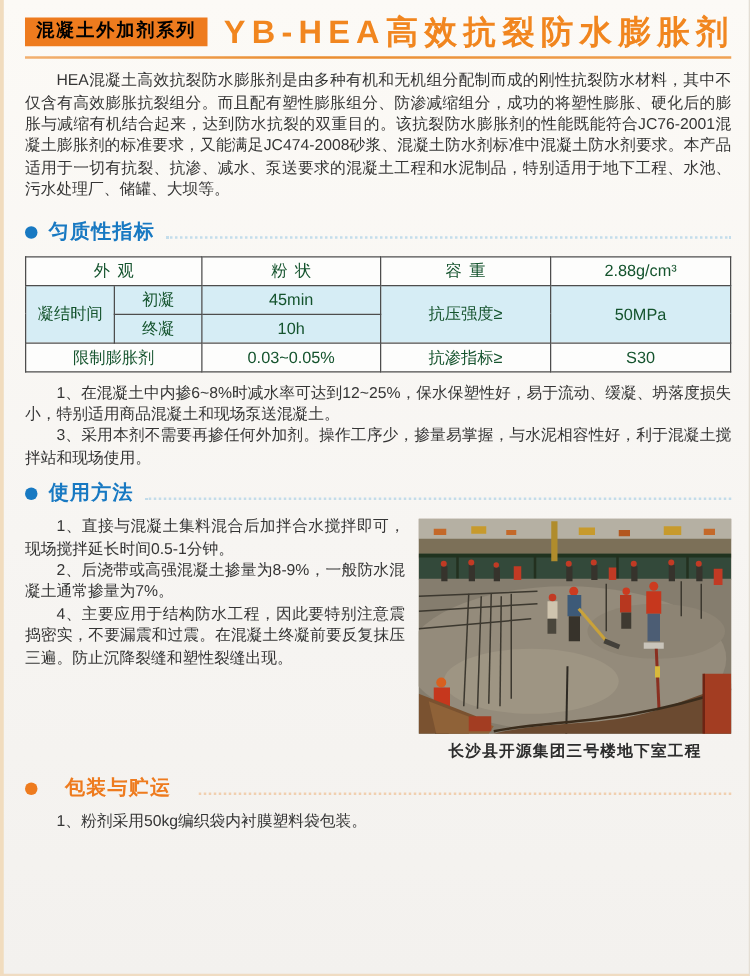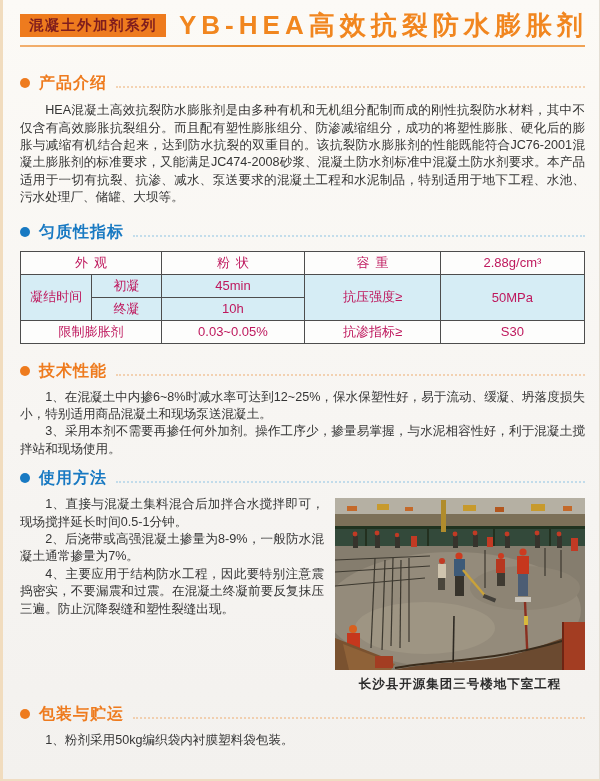--- a/index.html
+++ b/index.html
@@ -10,21 +10,21 @@
   }
   .page{
     box-sizing:border-box;width:600px;height:781px;
     background:linear-gradient(180deg,#fcfaf6 0%,#f7f5f2 55%,#f3f1ee 100%);
     border-left:3px solid #f1dcbe;border-right:1px solid #e4ded4;border-bottom:2px solid #f0dcc2;
     padding:10px 14px 0 17px;position:relative;
   }
   
   .header-row{display:flex;align-items:center;}
   .series-box{
-    background:#ee7b1e;color:#7f1d1d;font-weight:bold;font-size:14.5px;
+    background:#ee7b1e;color:#000000;font-weight:bold;font-size:14.5px;
     letter-spacing:1.5px;padding:4px 9px 5px;line-height:1;flex:0 0 auto;
   }
   .doc-title{
     color:#f1861f;font-size:26px;font-weight:bold;letter-spacing:5px;
     margin-left:13px;white-space:nowrap;line-height:1.2;
   }
   .title-rule{height:2px;margin-top:4px;background:linear-gradient(90deg,#f2b070,#ea8c2e 40%,#f0a254);}
   
   .sec{display:flex;align-items:center;}
   .sec .dot{width:10px;height:10px;border-radius:50%;margin-right:9px;flex:0 0 auto;}
@@ -41,25 +41,25 @@
     margin:0;font-size:12.6px;line-height:17.4px;color:#353535;
     text-indent:2em;text-align:justify;
   }
   .intro-para{margin-top:9px;}
   .list{margin-top:8px;}
   
   .mt-intro{margin-top:26px;}
   .mt-homog{margin-top:15px;}
   .mt-perf{margin-top:17px;}
   .mt-usage{margin-top:10px;}
-  .mt-pack{margin-top:9px;}
+  .mt-pack{margin-top:9px;gap:13px;}
   
   .homog-table{
     width:100%;border-collapse:collapse;margin-top:9px;
-    font-size:13px;color:#be185d;text-align:center;
+    font-size:13px;color:#14532d;text-align:center;
   }
   .homog-table td{border:1px solid #4d4d4d;height:20px;padding:1px 3px;background:#fdfdfc;}
   .homog-table tr.fill td{background:#d6edf5;}
   .homog-table .sp{letter-spacing:6px;text-indent:6px;}
   
   .usage-block{margin-top:8px;}
   .photo-fig{float:right;width:250px;margin:2px 0 2px 11px;}
   .photo-frame{width:250px;height:172px;display:block;background:#8a8375;}
   .photo-caption{
     margin-top:6px;text-align:center;font-size:12.5px;font-weight:bold;
@@ -71,25 +71,20 @@
 <body>
 
 <div class="page">
 
   <div class="header-row">
     <div class="series-box">混凝土外加剂系列</div>
     <div class="doc-title">YB-HEA高效抗裂防水膨胀剂</div>
   </div>
   <div class="title-rule"></div>
 
-  <div class="sec orange mt-intro">
-    <span class="dot"></span>
-    <span class="sec-label">产品介绍</span>
-    <span class="dotline"></span>
-  </div>
   <p class="para intro-para">HEA混凝土高效抗裂防水膨胀剂是由多种有机和无机组分配制而成的刚性抗裂防水材料，其中不仅含有高效膨胀抗裂组分。而且配有塑性膨胀组分、防渗减缩组分，成功的将塑性膨胀、硬化后的膨胀与减缩有机结合起来，达到防水抗裂的双重目的。该抗裂防水膨胀剂的性能既能符合JC76-2001混凝土膨胀剂的标准要求，又能满足JC474-2008砂浆、混凝土防水剂标准中混凝土防水剂要求。本产品适用于一切有抗裂、抗渗、减水、泵送要求的混凝土工程和水泥制品，特别适用于地下工程、水池、污水处理厂、储罐、大坝等。</p>
 
   <div class="sec blue mt-homog">
     <span class="dot"></span>
     <span class="sec-label">匀质性指标</span>
     <span class="dotline"></span>
   </div>
   <table class="homog-table">
     <colgroup>
       <col style="width:72px">
@@ -118,25 +113,20 @@
       </tr>
       <tr>
         <td colspan="2">限制膨胀剂</td>
         <td>0.03~0.05%</td>
         <td>抗渗指标≥</td>
         <td>S30</td>
       </tr>
     </tbody>
   </table>
 
-  <div class="sec orange mt-perf">
-    <span class="dot"></span>
-    <span class="sec-label">技术性能</span>
-    <span class="dotline"></span>
-  </div>
   <div class="list">
     <p class="li">1、在混凝土中内掺6~8%时减水率可达到12~25%，保水保塑性好，易于流动、缓凝、坍落度损失小，特别适用商品混凝土和现场泵送混凝土。</p>
     <p class="li">3、采用本剂不需要再掺任何外加剂。操作工序少，掺量易掌握，与水泥相容性好，利于混凝土搅拌站和现场使用。</p>
   </div>
 
   <div class="sec blue mt-usage">
     <span class="dot"></span>
     <span class="sec-label">使用方法</span>
     <span class="dotline"></span>
   </div>

